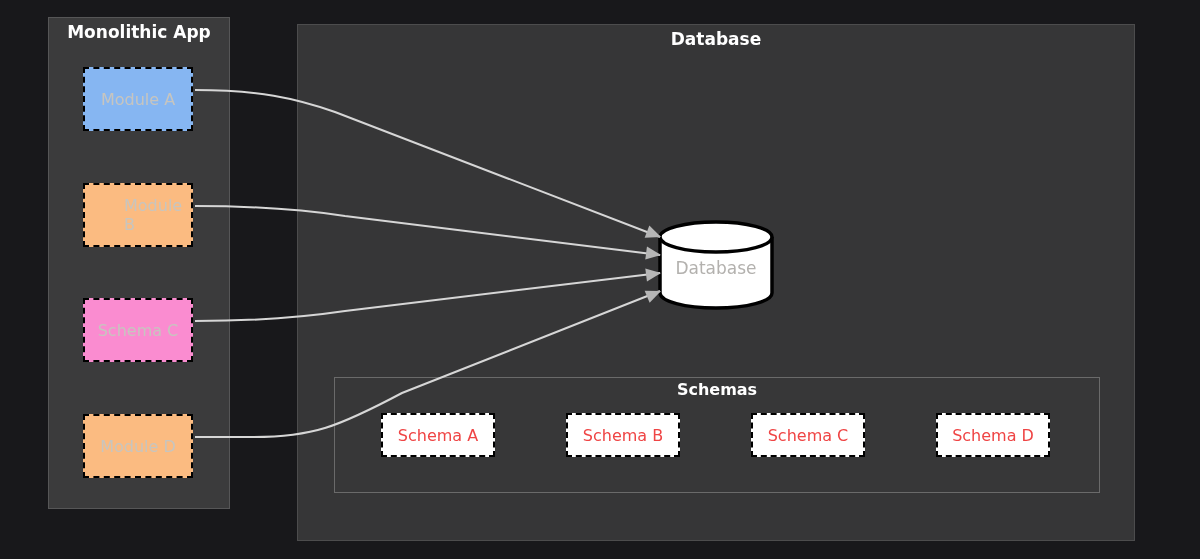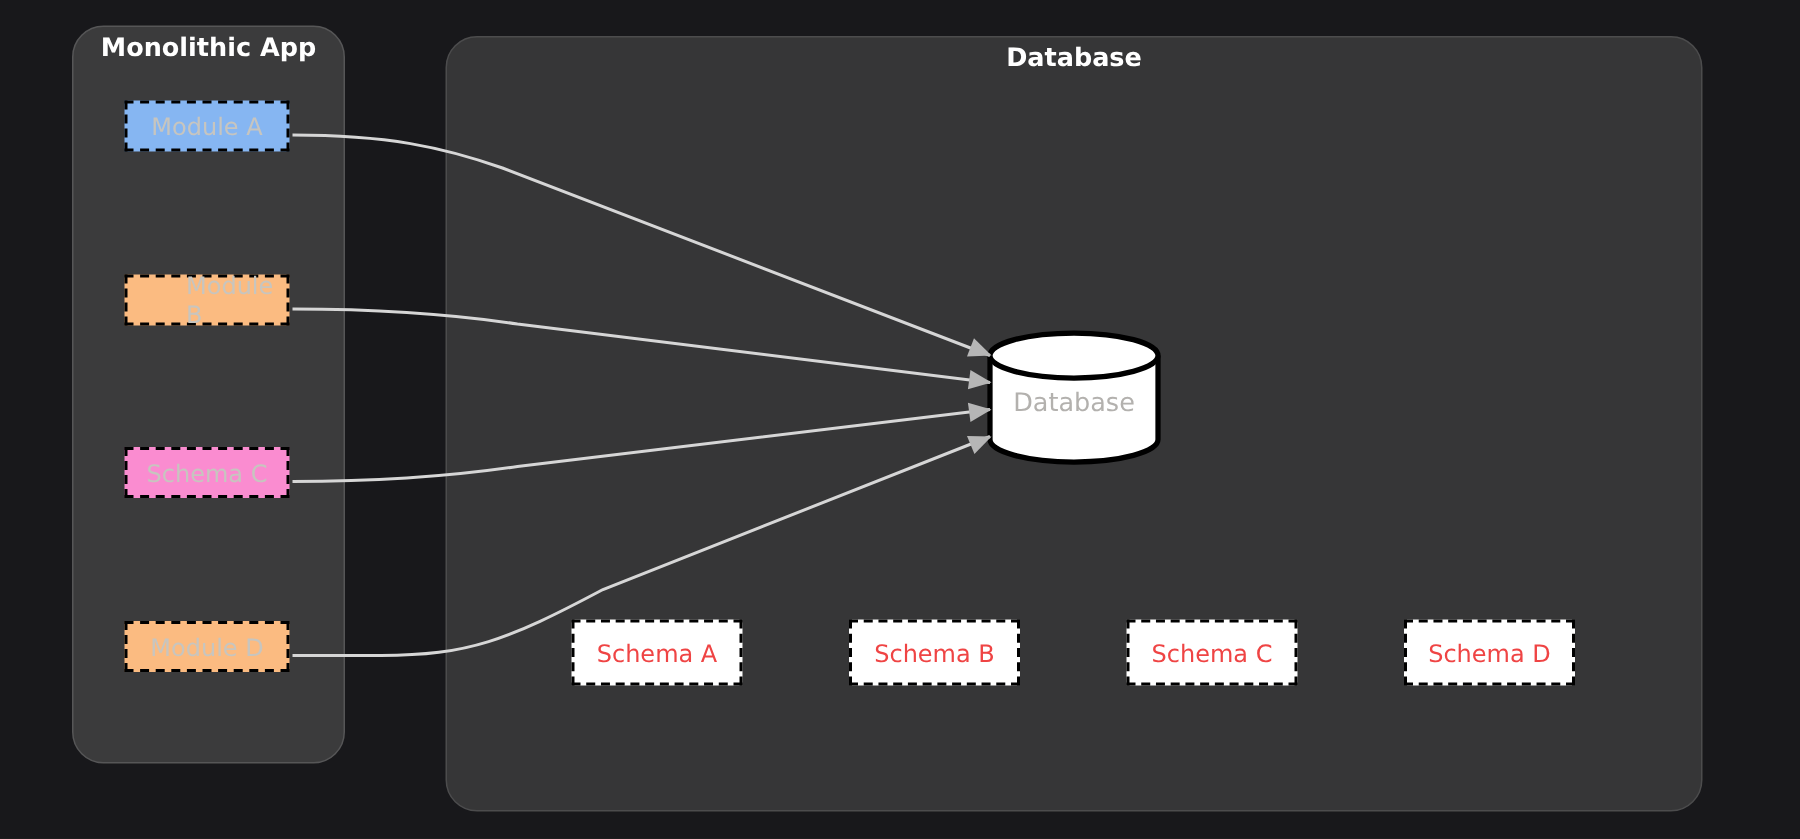--- a/index.html
+++ b/index.html
@@ -2,21 +2,21 @@
 <html><head>
 <meta charset="utf-8">
 <style>
   html,body{margin:0;padding:0;background:#18181b;}
   *{box-sizing:border-box;}
   .stage{
     position:relative;width:1200px;height:559px;overflow:hidden;
     background:#18181b;
     font-family:"DejaVu Sans","Liberation Sans",sans-serif;
   }
-  .container{position:absolute;border-radius:21px;}
+  .container{position:absolute;}
   .monolith{
     left:48px;top:17px;width:182px;height:492px;
     background:#3b3b3c;border:1px solid #565657;
   }
   .dbcontainer{
     left:297px;top:24px;width:838px;height:517px;
     background:#363637;border:1px solid #4c4c4d;
   }
   .schemas{
     left:334px;top:377px;width:766px;height:116px;
@@ -25,21 +25,21 @@
   .container-title{
     position:absolute;top:4px;left:0;right:0;text-align:center;
     color:#ffffff;font-weight:bold;font-size:17px;line-height:20px;
   }
   .schemas .container-title{font-size:16px;top:2px;}
   .node{
     position:absolute;display:flex;align-items:center;justify-content:center;
     border:2px dashed #000000;font-size:16px;
   }
   .module{
-    left:83px;width:110px;height:34px;color:#c7c5bf;
+    left:83px;width:110px;height:64px;color:#c7c5bf;
   }
   .schema{
     top:413px;width:114px;height:44px;background:#ffffff;color:#ef4444;
   }
   .module-a{top:67px;}
   .module-b{top:183px;padding-left:39px;}
   .module-c{top:298px;}
   .module-d{top:414px;}
   .schema-a{left:381px;}
   .schema-b{left:566px;}
@@ -78,20 +78,23 @@
     <span>Schema C</span>
   </div>
   <div class="node module module-d" style="background-color: rgb(251, 187, 129);">
     <span>Module D</span>
   </div>
 
   <div class="container dbcontainer">
     <div class="container-title">Database</div>
   </div>
 
+  <div class="container schemas">
+    <div class="container-title">Schemas</div>
+  </div>
 
   <div class="node schema schema-a">
     <span>Schema A</span>
   </div>
   <div class="node schema schema-b">
     <span>Schema B</span>
   </div>
   <div class="node schema schema-c">
     <span>Schema C</span>
   </div>

